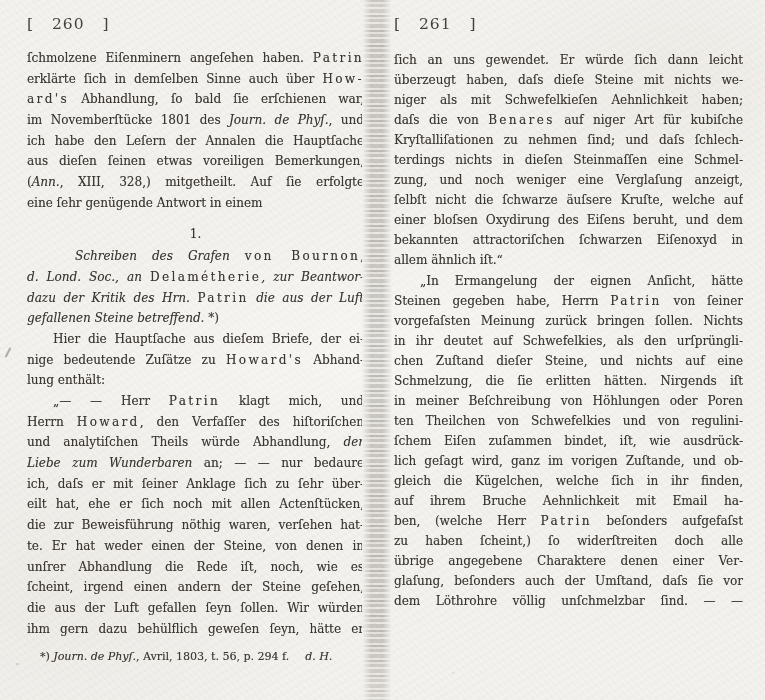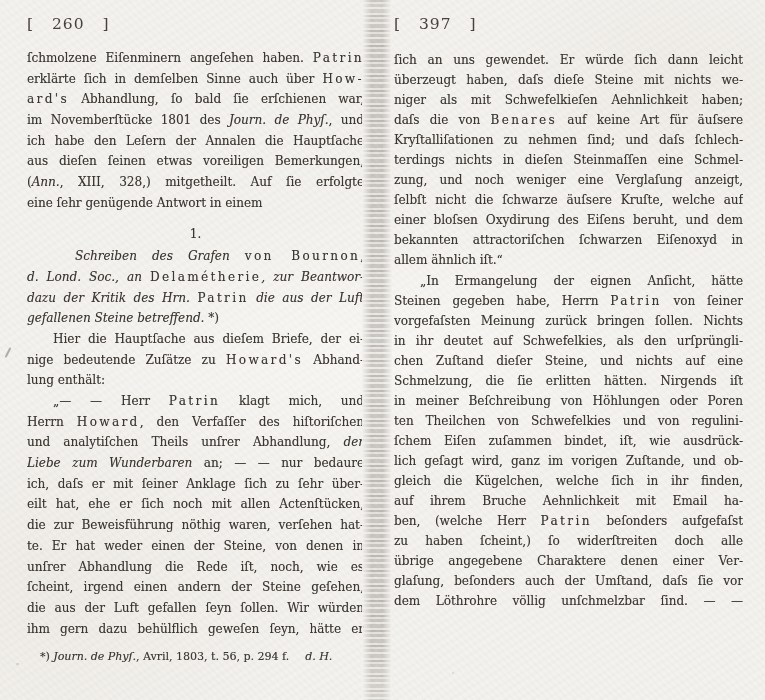--- a/index.html
+++ b/index.html
@@ -89,21 +89,21 @@
         <div class="line c secnum"><span>1.</span></div>
         <div class="line in2"><span class="it">Schreiben des Grafen </span><span class="sp">von Bournon</span><span>, </span></div>
         <div class="line"><span class="it">d. Lond. Soc., an </span><span class="sp">Delamétherie</span><span class="it">, zur Beantwor-</span></div>
         <div class="line"><span class="it">dazu der Kritik des Hrn. </span><span class="sp">Patrin</span><span class="it"> die aus der Luft</span></div>
         <div class="line nf"><span class="it">gefallenen Steine betreffend.</span><span> *)</span></div>
         <div class="line in1"><span>Hier die Hauptſache aus dieſem Briefe, der ei-</span></div>
         <div class="line"><span>nige bedeutende Zuſätze zu </span><span class="sp">Howard's</span><span> Abhand-</span></div>
         <div class="line nf"><span>lung enthält:</span></div>
         <div class="line in1"><span>„— — Herr </span><span class="sp">Patrin</span><span> klagt mich, und</span></div>
         <div class="line"><span>Herrn </span><span class="sp">Howard</span><span>, den Verfaſſer des hiſtoriſchen</span></div>
-        <div class="line"><span>und analytiſchen Theils unſrer Abhandlung, </span><span class="it">der</span></div>
+        <div class="line"><span>und analytiſchen Theils würde Abhandlung, </span><span class="it">der</span></div>
         <div class="line"><span class="it">Liebe zum Wunderbaren</span><span> an; — — nur bedaure</span></div>
         <div class="line"><span>ich, daſs er mit ſeiner Anklage ſich zu ſehr über-</span></div>
         <div class="line"><span>eilt hat, ehe er ſich noch mit allen Actenſtücken,</span></div>
         <div class="line"><span>die zur Beweisführung nöthig waren, verſehen hat-</span></div>
         <div class="line"><span>te. Er hat weder einen der Steine, von denen in</span></div>
         <div class="line"><span>unſrer Abhandlung die Rede iſt, noch, wie es</span></div>
         <div class="line"><span>ſcheint, irgend einen andern der Steine geſehen,</span></div>
         <div class="line"><span>die aus der Luft gefallen ſeyn ſollen. Wir würden</span></div>
         <div class="line"><span>ihm gern dazu behülflich geweſen ſeyn, hätte er</span></div>
       </div>
@@ -111,26 +111,26 @@
         <div class="line nf"><span>*) </span><span class="it">Journ. de Phyſ.</span><span>, Avril, 1803, t. 56, p. 294 f.</span><span class="gap"></span><span class="it">d. H.</span></div>
       </div>
   </div>
 
   <div class="gutter">
     <div class="grain"></div>
     <div class="soften"></div>
   </div>
 
   <div class="col right">
-    <div class="pagenum">[ 397 ]</div>
+    <div class="pagenum">[ 261 ]</div>
     <div class="body">
         <div class="line"><span>ſich an uns gewendet. Er würde ſich dann leicht</span></div>
         <div class="line"><span>überzeugt haben, daſs dieſe Steine mit nichts we-</span></div>
         <div class="line"><span>niger als mit Schwefelkieſen Aehnlichkeit haben;</span></div>
-        <div class="line"><span>daſs die von </span><span class="sp">Benares</span><span> auf keine Art für äuſsere</span></div>
+        <div class="line"><span>daſs die von </span><span class="sp">Benares</span><span> auf niger Art für kubiſche</span></div>
         <div class="line"><span>Kryſtalliſationen zu nehmen ſind; und daſs ſchlech-</span></div>
         <div class="line"><span>terdings nichts in dieſen Steinmaſſen eine Schmel-</span></div>
         <div class="line"><span>zung, und noch weniger eine Verglaſung anzeigt,</span></div>
         <div class="line"><span>ſelbſt nicht die ſchwarze äuſsere Kruſte, welche auf</span></div>
         <div class="line"><span>einer bloſsen Oxydirung des Eiſens beruht, und dem</span></div>
         <div class="line"><span>bekannten attractoriſchen ſchwarzen Eiſenoxyd in</span></div>
         <div class="line nf"><span>allem ähnlich iſt.“</span></div>
         <div class="line in1"><span>„In Ermangelung der eignen Anſicht, hätte</span></div>
         <div class="line"><span>Steinen gegeben habe, Herrn </span><span class="sp">Patrin</span><span> von ſeiner</span></div>
         <div class="line"><span>vorgefaſsten Meinung zurück bringen ſollen. Nichts</span></div>

